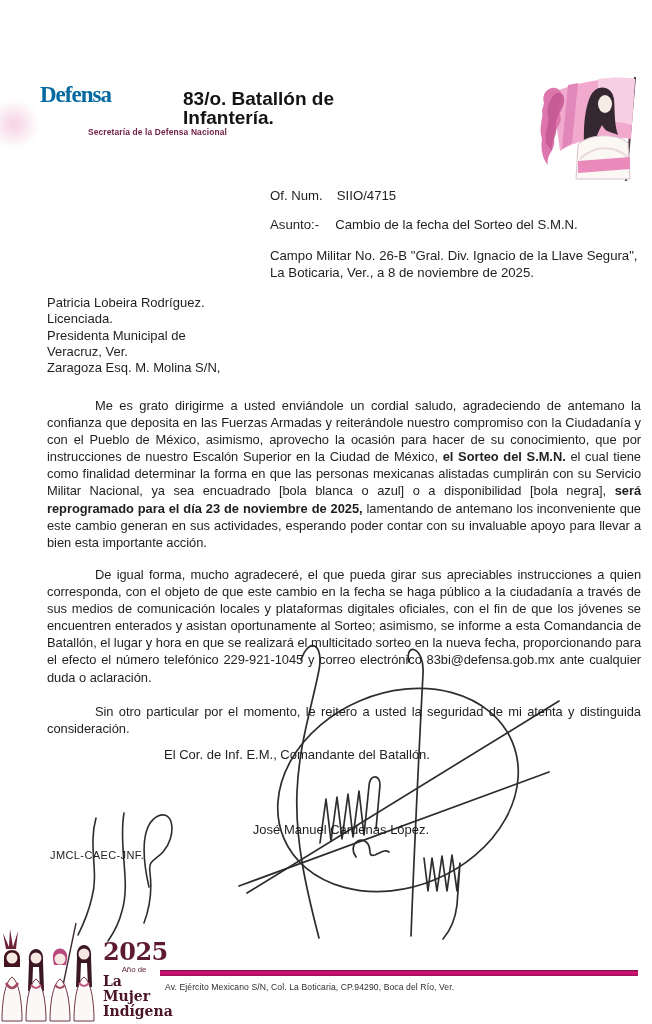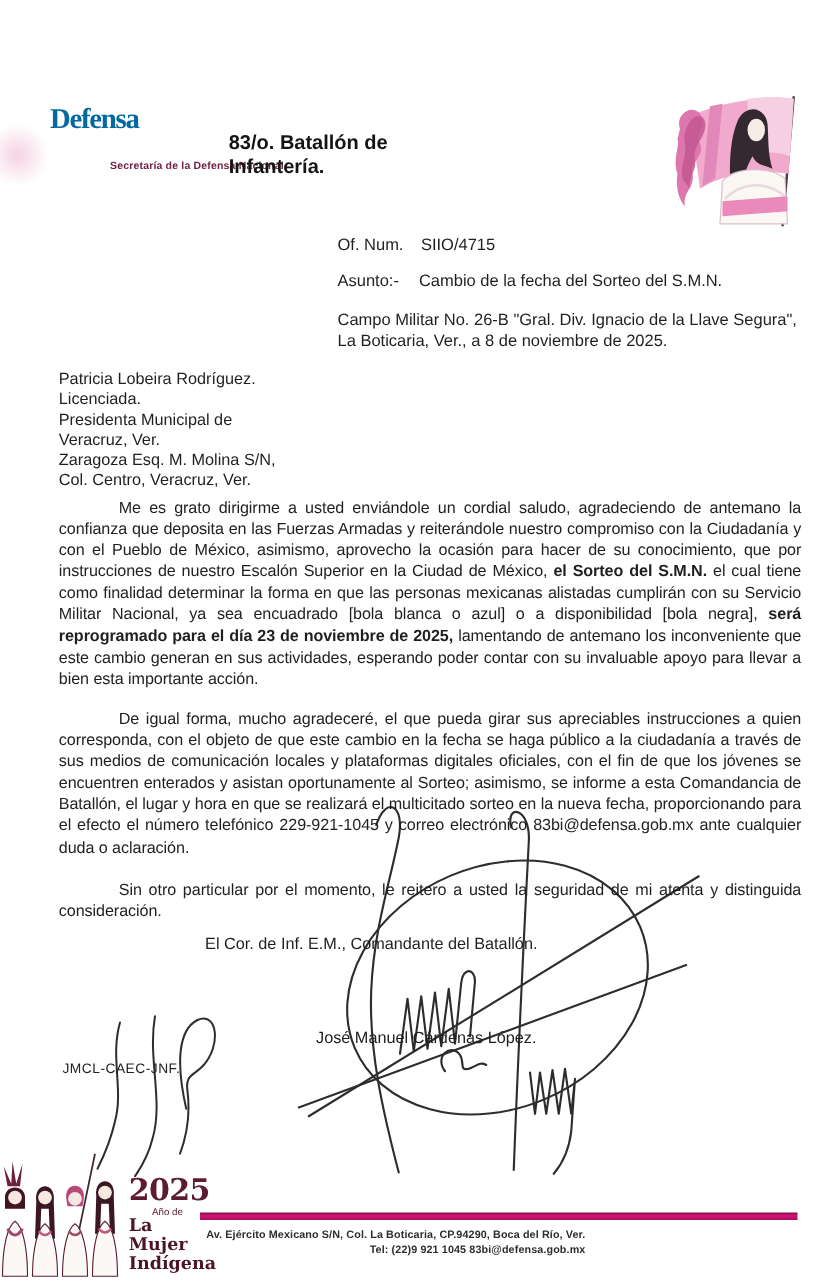--- a/index.html
+++ b/index.html
@@ -9,21 +9,21 @@
     font-family:"Liberation Sans",sans-serif;color:#1f1f1f;
   }
   .abs{position:absolute;}
   
   .stamp-smudge{left:-10px;top:98px;width:48px;height:52px;border-radius:50%;
     background:radial-gradient(circle,rgba(236,170,200,.55),rgba(236,170,200,0) 70%);
     filter:blur(2px);}
   .logo-title{left:40px;top:82px;font-family:Liberation Serif, serif;
     font-weight:bold;font-size:23px;color:#0369a1;letter-spacing:-1px;}
   .logo-sub{left:43px;top:127px;font-size:8.4px;font-weight:bold;color:#702145;letter-spacing:.15px;padding-left:45px;}
-  .unit{left:183px;top:89px;font-size:16px;font-weight:bold;color:#141414;line-height:19px;margin-top:16px;}
+  .unit{left:183px;top:89px;font-size:19px;font-weight:bold;color:#141414;line-height:19px;}
   .flag-art{left:538px;top:72px;width:114px;height:114px;}
   
   .ofnum{left:270px;top:188px;font-size:13.2px;}
   .ofnum .val{margin-left:14px;margin-top:32px;}
   .asunto{left:270px;top:217px;font-size:13.2px;}
   .asunto .val{margin-left:16px;text-align:right;}
   .placedate{left:270px;top:248px;font-size:13.2px;line-height:16.5px;width:375px;}
   
   .recipient{left:47px;top:295px;font-size:13px;line-height:16.3px;}
   
@@ -38,21 +38,21 @@
   .refcode{left:50px;top:849px;font-size:11px;letter-spacing:.4px;color:#222;}
   .sig-overlay{left:0;top:0;width:652px;height:1024px;pointer-events:none;}
   
   .women-art{left:0px;top:920px;width:100px;height:102px;}
   .year-block{left:103px;top:938px;width:62px;color:#5d1b31;}
   .year{font-family:"DejaVu Serif","Liberation Serif",serif;font-weight:bold;font-size:24px;line-height:28px;letter-spacing:-.5px;}
   .year-cap-top{font-size:7.8px;font-weight:normal;text-align:center;line-height:8px;}
   .year-cap{font-family:"DejaVu Serif","Liberation Serif",serif;font-weight:bold;font-size:14px;line-height:15px;color:#4a1527;}
   .accent-bar{left:160px;top:970px;width:478px;height:6px;
     background:linear-gradient(180deg,#7e1040,#d9117b 45%,#9c1255);}
-  .address{left:165px;top:981px;font-size:8.6px;font-weight:bold;color:#2d2d2d;line-height:12px;letter-spacing:.1px;text-align:right;}
+  .address{left:165px;top:981px;font-size:8.6px;font-weight:normal;color:#2d2d2d;line-height:12px;letter-spacing:.1px;}
 </style>
 </head>
 <body>
 
 <div class="page">
 
   <div class="abs stamp-smudge"></div>
 
   <div class="abs logo-title">Defensa</div>
   <div class="abs logo-sub">Secretaría de la Defensa Nacional</div>
@@ -85,21 +85,20 @@
     <div>Campo Militar No. 26-B "Gral. Div. Ignacio de la Llave Segura",</div>
     <div>La Boticaria, Ver., a 8 de noviembre de 2025.</div>
   </div>
 
   <div class="abs recipient">
     <div>Patricia Lobeira Rodríguez.</div>
     <div>Licenciada.</div>
     <div>Presidenta Municipal de</div>
     <div>Veracruz, Ver.</div>
     <div>Zaragoza Esq. M. Molina S/N,</div>
-    <div>Col. Centro, Veracruz, Ver.</div>
   </div>
 
   <p class="para p1"><span>Me es grato dirigirme a usted enviándole un cordial saludo, agradeciendo de antemano la confianza que deposita en las Fuerzas Armadas y reiterándole nuestro compromiso con la Ciudadanía y con el Pueblo de México, asimismo, aprovecho la ocasión para hacer de su conocimiento, que por instrucciones de nuestro Escalón Superior en la Ciudad de México, </span><b>el Sorteo del S.M.N.</b><span> el cual tiene como finalidad determinar la forma en que las personas mexicanas alistadas cumplirán con su Servicio Militar Nacional, ya sea encuadrado [bola blanca o azul] o a disponibilidad [bola negra], </span><b>será reprogramado para el día 23 de noviembre de 2025,</b><span> lamentando de antemano los inconveniente que este cambio generan en sus actividades, esperando poder contar con su invaluable apoyo para llevar a bien esta importante acción.</span></p>
   <p class="para p2">De igual forma, mucho agradeceré, el que pueda girar sus apreciables instrucciones a quien corresponda, con el objeto de que este cambio en la fecha se haga público a la ciudadanía a través de sus medios de comunicación locales y plataformas digitales oficiales, con el fin de que los jóvenes se encuentren enterados y asistan oportunamente al Sorteo; asimismo, se informe a esta Comandancia de Batallón, el lugar y hora en que se realizará el multicitado sorteo en la nueva fecha, proporcionando para el efecto el número telefónico 229-921-1045 y correo electrónico 83bi@defensa.gob.mx ante cualquier duda o aclaración.</p>
   <p class="para p3">Sin otro particular por el momento, le reitero a usted la seguridad de mi atenta y distinguida consideración.</p>
 
   <div class="abs closing">
     <div>El Cor. de Inf. E.M., Comandante del Batallón.</div>
   </div>
   <div class="abs signatory">José Manuel Cárdenas López.</div>
@@ -152,16 +151,15 @@
     <div class="year">2025</div>
     <div class="year-cap-top">Año de</div>
     <div class="year-cap">La Mujer</div>
     <div class="year-cap">Indígena</div>
   </div>
 
   <div class="abs accent-bar"></div>
 
   <div class="abs address">
     <div>Av. Ejército Mexicano S/N, Col. La Boticaria, CP.94290, Boca del Río, Ver.</div>
-    <div>Tel: (22)9 921 1045 83bi@defensa.gob.mx</div>
   </div>
 
 </div>
 
 </body></html>

